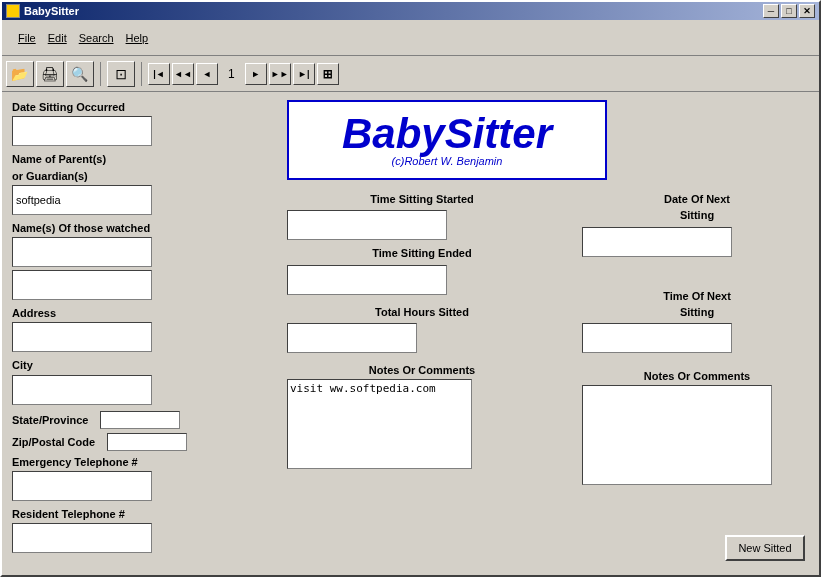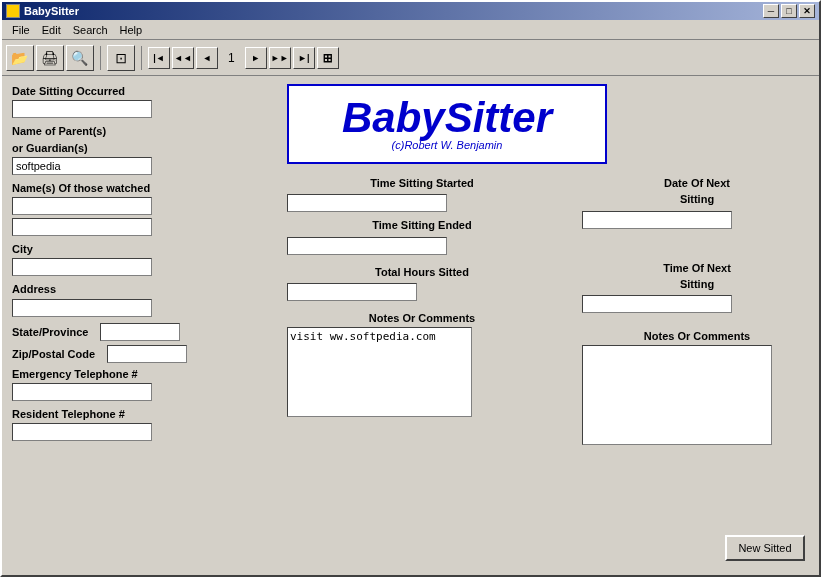--- a/index.html
+++ b/index.html
@@ -61,26 +61,27 @@
       justify-content: center;
       cursor: pointer;
       color: black;
       font-weight: bold;
     }
     .title-btn.close-btn {
       background: #d4d0c8;
     }
     .menu-bar {
       background: #d4d0c8;
-      height: 20px;
-      display: flex;
-      align-items: center;
-      padding: 0 4px;
+      height: 36px;
+      display: flex;
+      align-items: center;
+      padding: 0 10px;
       flex-shrink: 0;
       border-bottom: 1px solid #808080;
+      text-decoration: underline;
     }
     .menu-item {
       padding: 2px 6px;
       font-size: 11px;
       cursor: pointer;
     }
     .toolbar {
       background: #d4d0c8;
       height: 36px;
       display: flex;
@@ -139,21 +140,21 @@
     }
     .field-label {
       font-size: 11px;
       font-weight: bold;
       color: #000;
       margin-bottom: 2px;
       line-height: 1.3;
     }
     .field-input {
       width: 160px;
-      height: 18px;
+      height: 30px;
       background: white;
       border: 1px solid #808080;
       border-top-color: #404040;
       border-left-color: #404040;
       font-size: 11px;
       padding: 1px 3px;
     }
     .field-input-medium {
       width: 140px;
     }
@@ -315,26 +316,26 @@
         <input type="text" class="field-input field-input-medium" value="softpedia" style="">
       </div>
 
       <div class="field-group">
         <div class="field-label">Name(s) Of those watched</div>
         <input type="text" class="field-input field-input-medium" value="" style="display: block; margin-bottom: 3px;">
         <input type="text" class="field-input field-input-medium" value="" style="display: block;">
       </div>
 
       <div class="field-group">
+        <div class="field-label">Address</div>
+        <input type="text" class="field-input field-input-medium" value="" style="">
+      </div>
+
+      <div class="field-group">
         <div class="field-label">City</div>
-        <input type="text" class="field-input field-input-medium" value="" style="">
-      </div>
-
-      <div class="field-group">
-        <div class="field-label">Address</div>
         <input type="text" class="field-input field-input-medium" value="" style="">
       </div>
 
       <div class="inline-label">
         <div class="field-label">State/Province</div>
         <input type="text" class="field-input" style="width: 80px; height: 18px;" value="">
       </div>
 
       <div class="inline-label">
         <div class="field-label">Zip/Postal Code</div>

